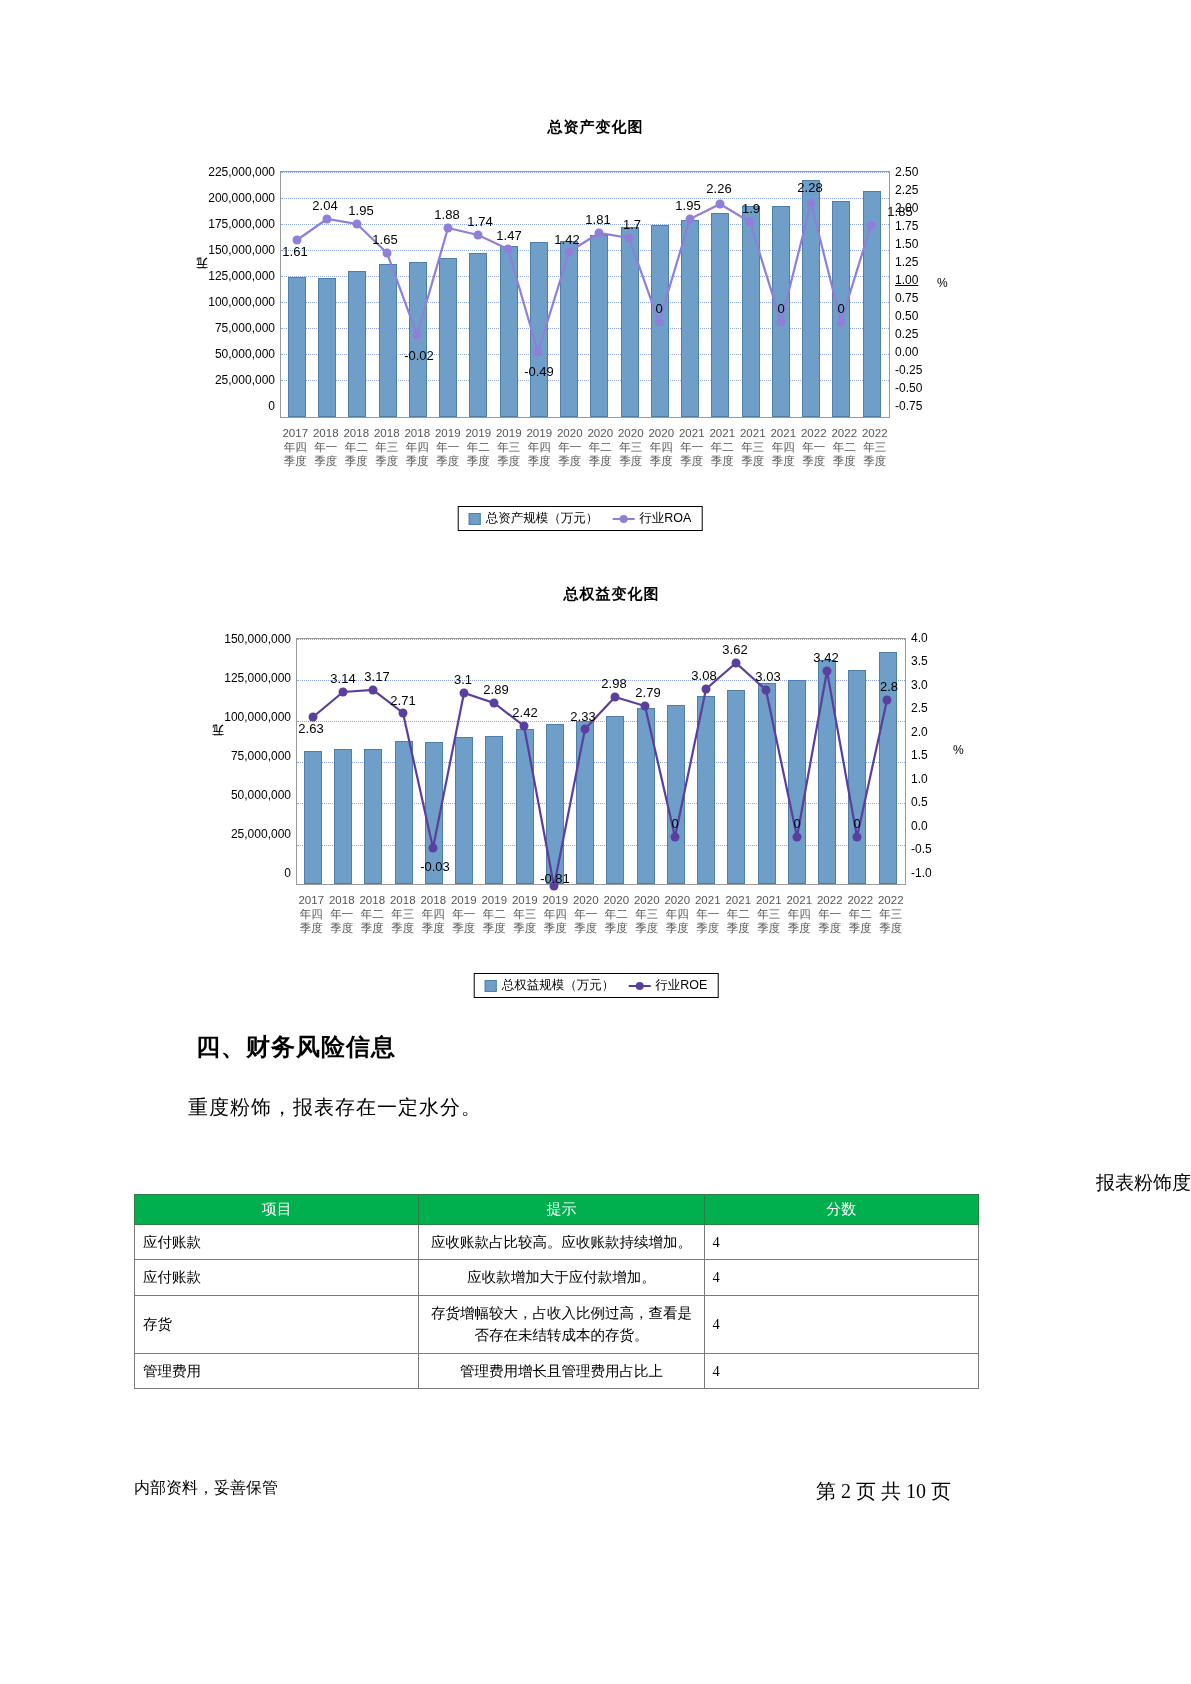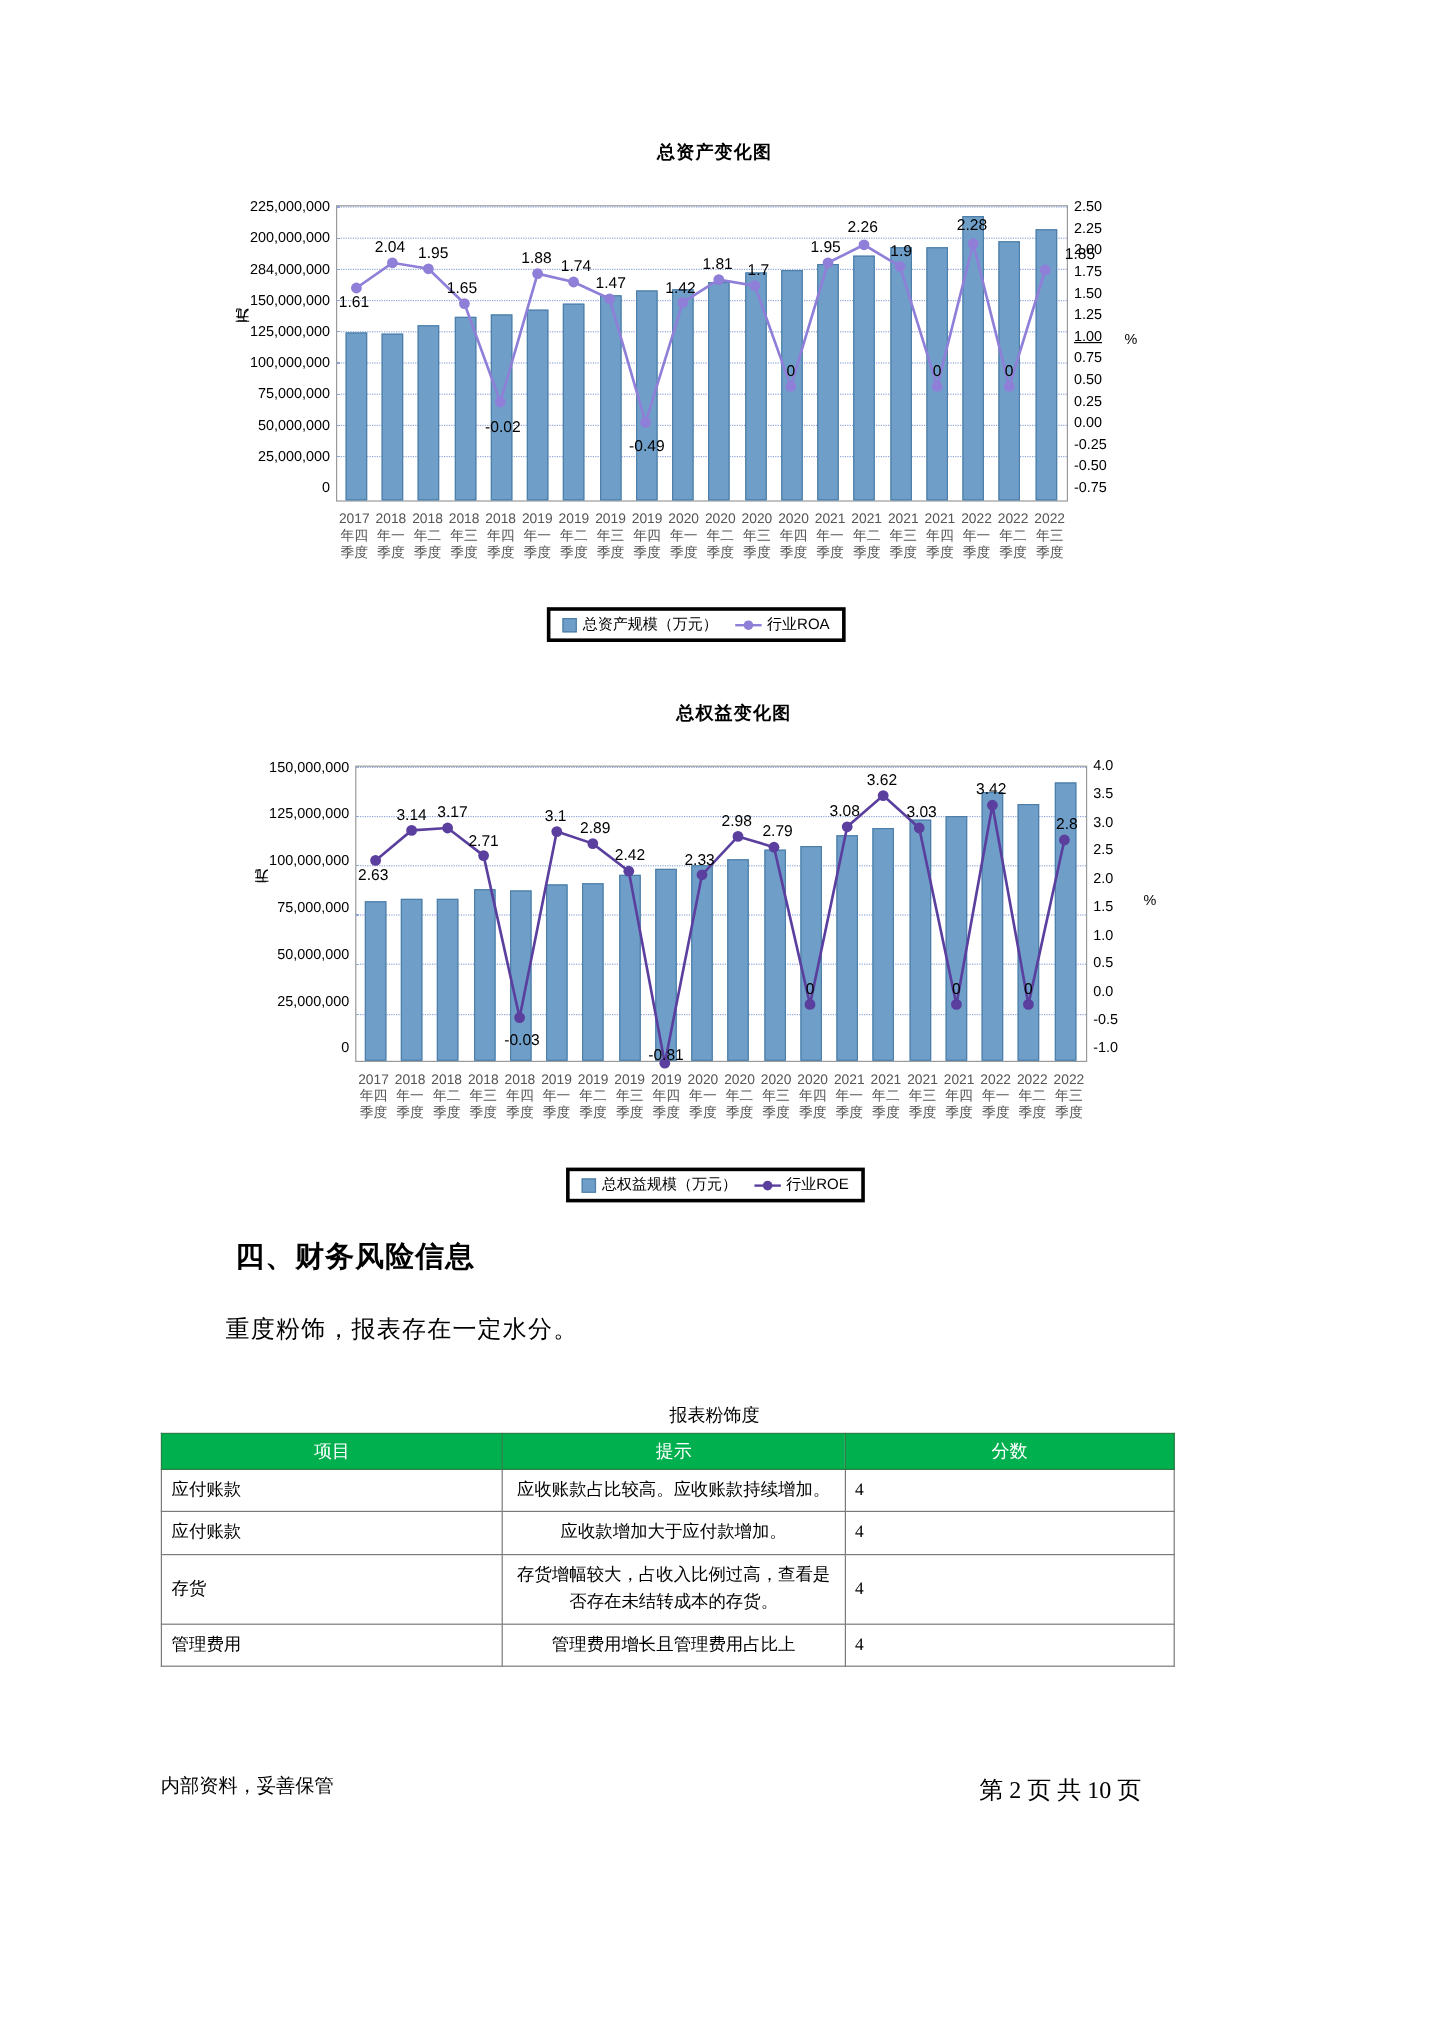--- a/index.html
+++ b/index.html
@@ -84,21 +84,21 @@
   .xlab{
     font-family:"Liberation Sans", sans-serif;
     font-size:11.5px;
     color:#555;
     text-align:center;
     line-height:1.22;
     word-break:break-all;
   }
   .legend{
     position:absolute;
-    border:3px solid #000000;
+    border:1px solid #000000;
     background:#fff;
     display:flex;
     align-items:center;
     gap:14px;
     padding:3px 10px;
     font-family:"Liberation Sans", sans-serif;
     font-size:12.5px;
     left:50%;
     transform:translateX(-50%);
   }
@@ -118,22 +118,22 @@
   }
   p.para{
     position:absolute;
     font-size:20px;
     margin:0;
     letter-spacing:1px;
   }
   .table-caption{
     position:absolute;
     width:100%;
-    text-align:center;
-    font-size:15px;
+    text-align:right;
+    font-size:19px;
   }
   table.report{
     position:absolute;
     border-collapse:collapse;
     font-size:14.5px;
   }
   table.report th{
     background:#00b04f;
     color:#fff;
     font-weight:normal;
@@ -173,21 +173,21 @@
       <span class="axis-unit-left" style="left:14px;top:120px;">万元</span>
       <span class="axis-unit-right" style="left:757px;top:118px;">%</span>
 
       <span class="ytick left" style="left:10px;top:241px;width:85px;">0</span>
       <span class="ytick left" style="left:10px;top:215px;width:85px;">25,000,000</span>
       <span class="ytick left" style="left:10px;top:189px;width:85px;">50,000,000</span>
       <span class="ytick left" style="left:10px;top:163px;width:85px;">75,000,000</span>
       <span class="ytick left" style="left:10px;top:137px;width:85px;">100,000,000</span>
       <span class="ytick left" style="left:10px;top:111px;width:85px;">125,000,000</span>
       <span class="ytick left" style="left:10px;top:85px;width:85px;">150,000,000</span>
-      <span class="ytick left" style="left:10px;top:59px;width:85px;">284,000,000</span>
+      <span class="ytick left" style="left:10px;top:59px;width:85px;">175,000,000</span>
       <span class="ytick left" style="left:10px;top:33px;width:85px;">200,000,000</span>
       <span class="ytick left" style="left:10px;top:7px;width:85px;">225,000,000</span>
 
       <span class="ytick right" style="left:715px;top:241px;width:50px;">-0.75</span>
       <span class="ytick right" style="left:715px;top:223px;width:50px;">-0.50</span>
       <span class="ytick right" style="left:715px;top:205px;width:50px;">-0.25</span>
       <span class="ytick right" style="left:715px;top:187px;width:50px;">0.00</span>
       <span class="ytick right" style="left:715px;top:169px;width:50px;">0.25</span>
       <span class="ytick right" style="left:715px;top:151px;width:50px;">0.50</span>
       <span class="ytick right" style="left:715px;top:133px;width:50px;">0.75</span>

